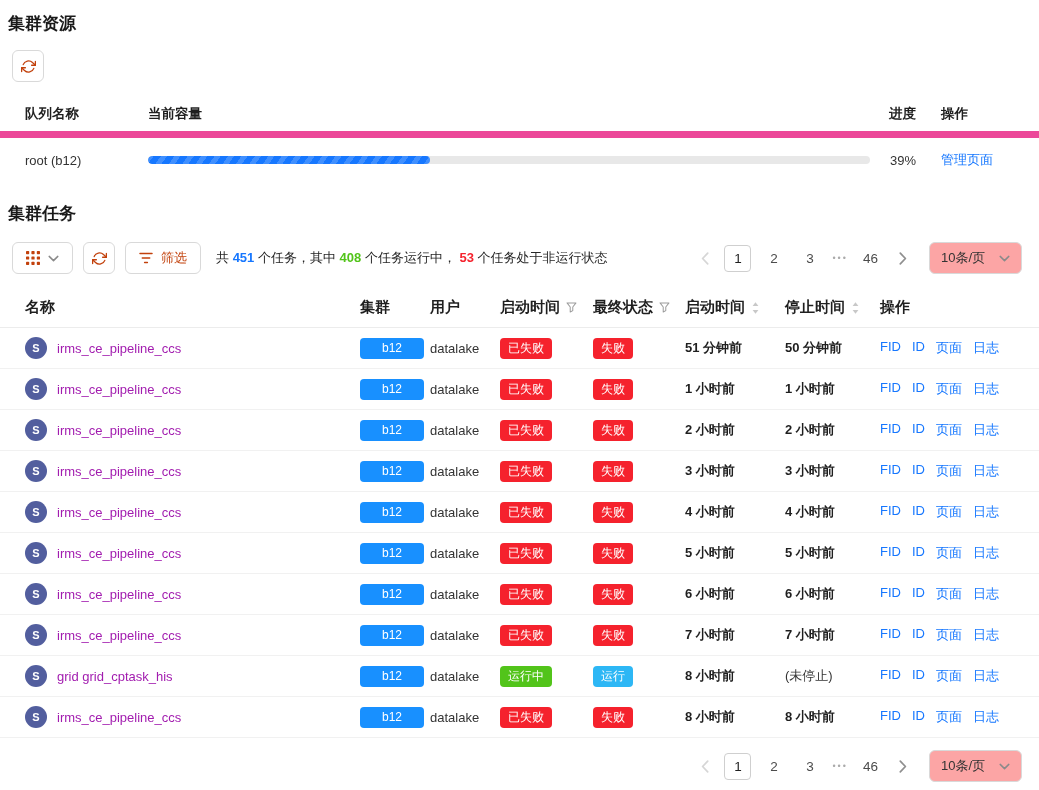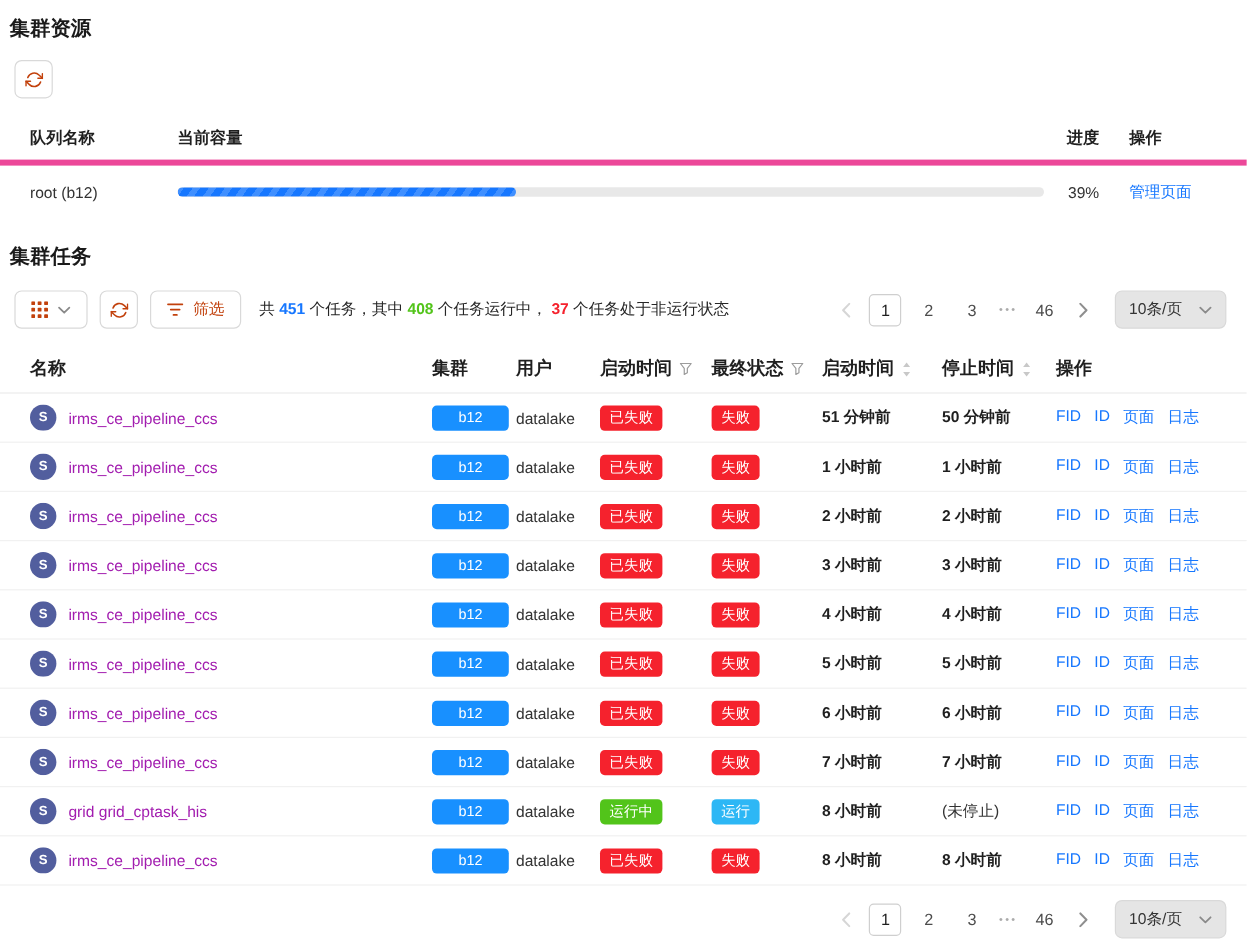--- a/index.html
+++ b/index.html
@@ -35,21 +35,21 @@
 
   
   .res-grid {
     display: grid;
     grid-template-columns: 123px 722px 46px 1fr;
     align-items: center;
     padding: 0 25px;
   }
   .res-header {
     margin-top: 14px; height: 42px;
-    border-bottom: 5px solid #ec4899;
+    border-bottom: 7px solid #ec4899;
     font-size: 13.5px; font-weight: 600; color: #1f1f1f;
   }
   .res-row { height: 44px; font-size: 13px; color: #333; }
   .col-right { text-align: right; }
   .col-action { padding-left: 25px; }
 
   .track { width: 100%; height: 8px; border-radius: 4px; background: #e8e8e8; overflow: hidden; }
   .fill {
     height: 100%; border-radius: 4px; background: #1677ff;
     background-image: repeating-linear-gradient(-55deg, rgba(255,255,255,.18) 0 5px, transparent 5px 11px);
@@ -75,21 +75,21 @@
   .pg-num {
     min-width: 27px; height: 27px; border: none; background: #fff;
     font-size: 13.5px; color: #4c4c4c; cursor: pointer; font-family: inherit;
     border-radius: 4px;
   }
   .pg-num.active { border: 1px solid #cfcfcf; color: #1f1f1f; font-weight: 500; }
   .pg-ellipsis { color: #ababab; font-size: 9px; letter-spacing: 2px; cursor: pointer; }
   .pg-size {
     display: inline-flex; align-items: center; gap: 14px; height: 32px;
     border: 1px solid #d9d9d9; border-radius: 6px; padding: 0 11px;
-    font-size: 13px; color: #333; cursor: pointer; margin-left: 7px; background: #e5e5e5;
+    font-size: 13px; color: #333; cursor: pointer; margin-left: 7px; background: #fca5a5;
   }
 
   
   .t-grid {
     display: grid;
     grid-template-columns: 335px 70px 70px 93px 92px 100px 95px 1fr;
     align-items: center;
     padding: 0 25px;
   }
   .t-header {
@@ -195,21 +195,21 @@
     <button class="btn">
       <span class="ic">
         <svg width="14" height="12" viewBox="0 0 14 12" fill="none" stroke="currentColor" stroke-width="1.5" stroke-linecap="round">
             <path d="M1 1.6h12M3.3 6h7.4M5.6 10.4h2.8"></path>
           </svg>
       </span>
       <span>筛选</span>
     </button>
 
     <div class="summary">
-      <span>共 </span><span class="num c-blue">451</span><span> 个任务，其中 </span><span class="num c-green">408</span><span> 个任务运行中，</span> <span class="num c-red">37</span><span> 个任务处于非运行状态</span>
+      <span>共 </span><span class="num c-blue">451</span><span> 个任务，其中 </span><span class="num c-green">408</span><span> 个任务运行中，</span> <span class="num c-red">53</span><span> 个任务处于非运行状态</span>
     </div>
 
     <div class="pagination">
       <button class="pg-arrow disabled">
         <span class="ic">
             <svg width="8" height="13" viewBox="0 0 8 13" fill="none" stroke="currentColor" stroke-width="1.7" stroke-linecap="round" stroke-linejoin="round">
               <path d="M6.7 1.2 1.6 6.5l5.1 5.3"></path>
             </svg>
           </span>
       </button>

